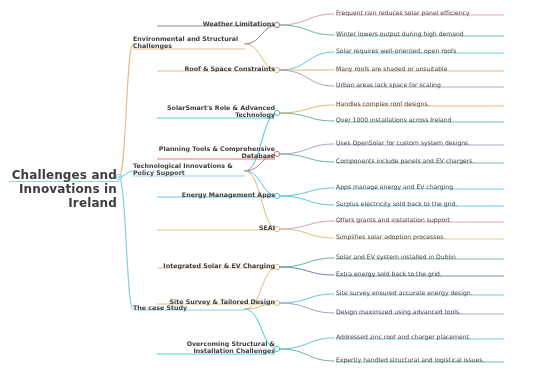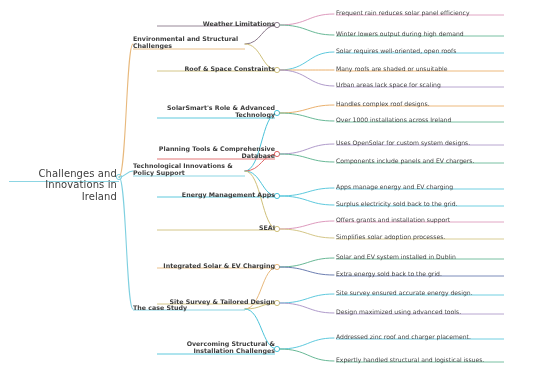--- a/index.html
+++ b/index.html
@@ -1,21 +1,21 @@
 <!DOCTYPE html>
 <html><head>
 <meta charset="utf-8">
 <style>
   html,body{margin:0;padding:0;background:#ffffff;}
   body{width:550px;height:373px;overflow:hidden;position:relative;
        font-family:"DejaVu Sans","Liberation Sans",sans-serif;}
   #map{position:absolute;left:0;top:0;width:550px;height:373px;}
   svg.links{position:absolute;left:0;top:0;width:550px;height:373px;pointer-events:none;}
   .node{position:absolute;color:#3d3d3d;line-height:1.18;}
-  .node.root{font-size:10px;font-weight:400;letter-spacing:.01em;}
+  .node.root{font-size:12px;font-weight:700;letter-spacing:.01em;}
   .node.main{font-size:6.3px;font-weight:600;}
   .node.sub{font-size:6.3px;font-weight:700;}
   .node.leaf{font-size:6.1px;font-weight:400;color:#444;}
 </style>
 </head>
 <body>
 
 <div id="map">
   <svg class="links" viewBox="0 0 550 373">
       <path d="M 9 181.5 L 119 181.5" stroke="#7fd0e0" stroke-width="0.9" fill="none"></path>

